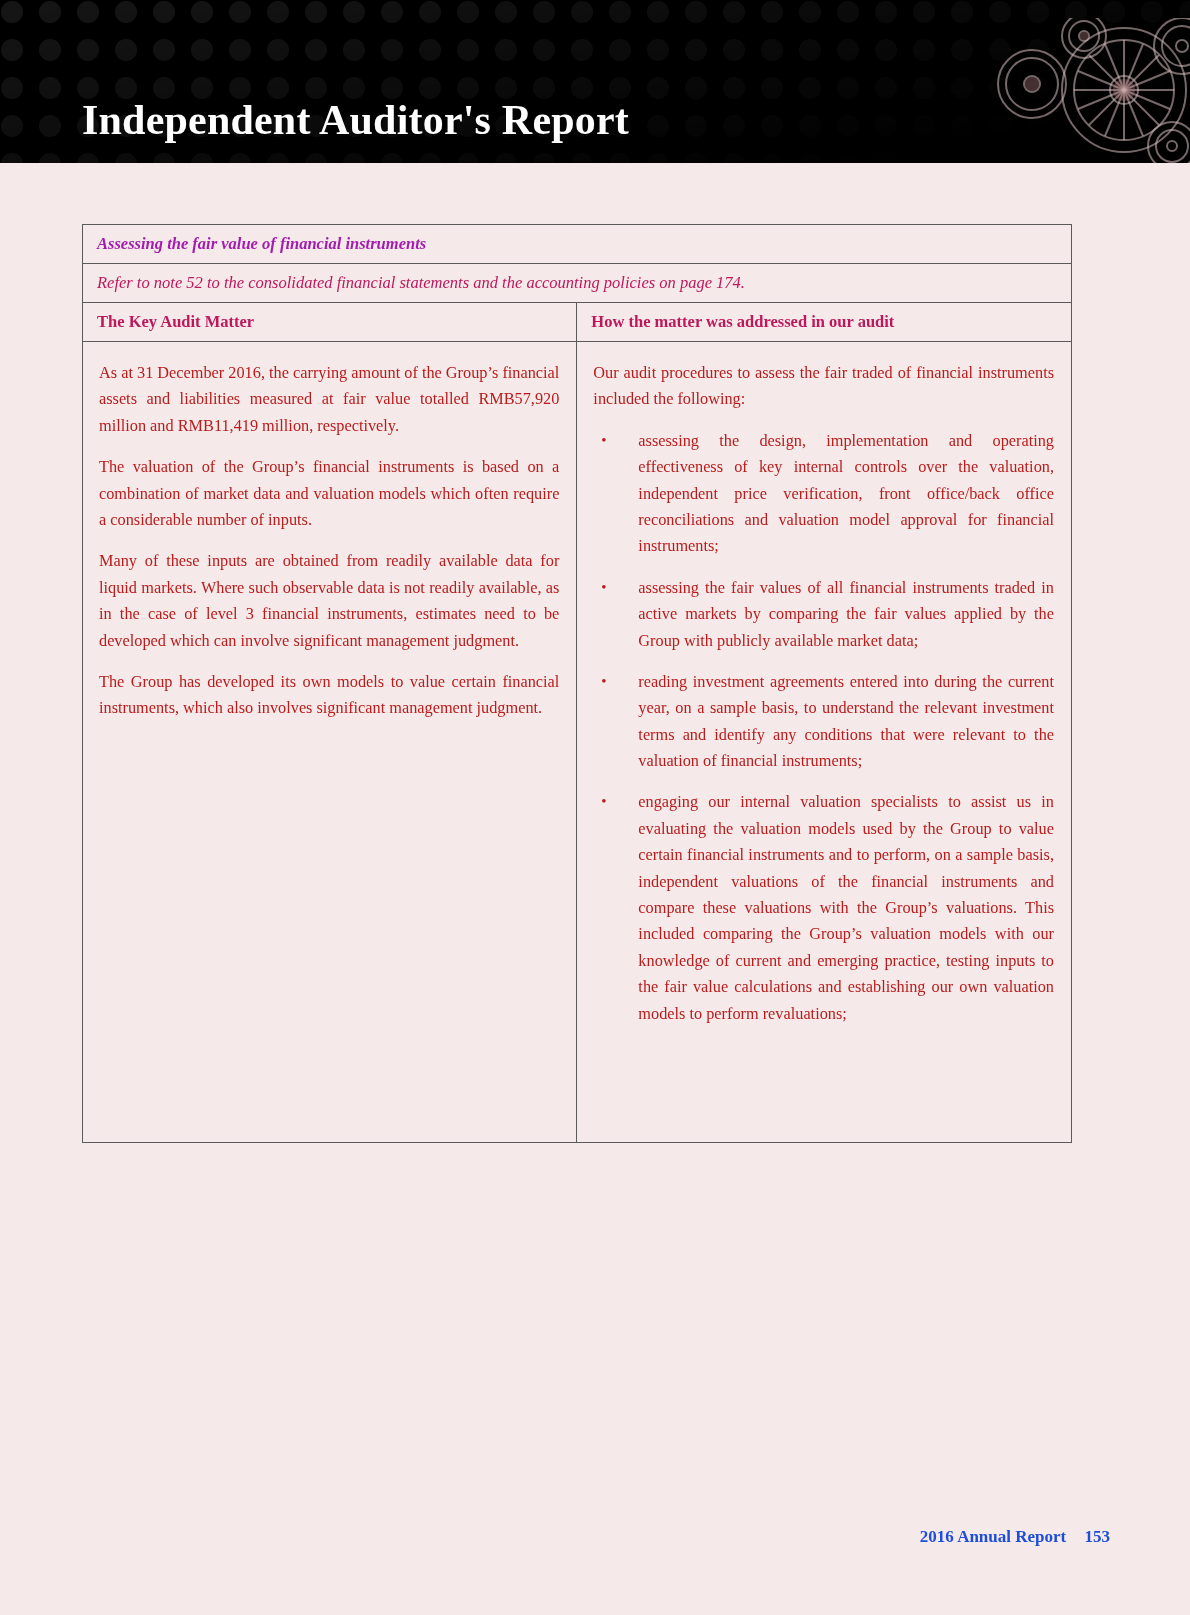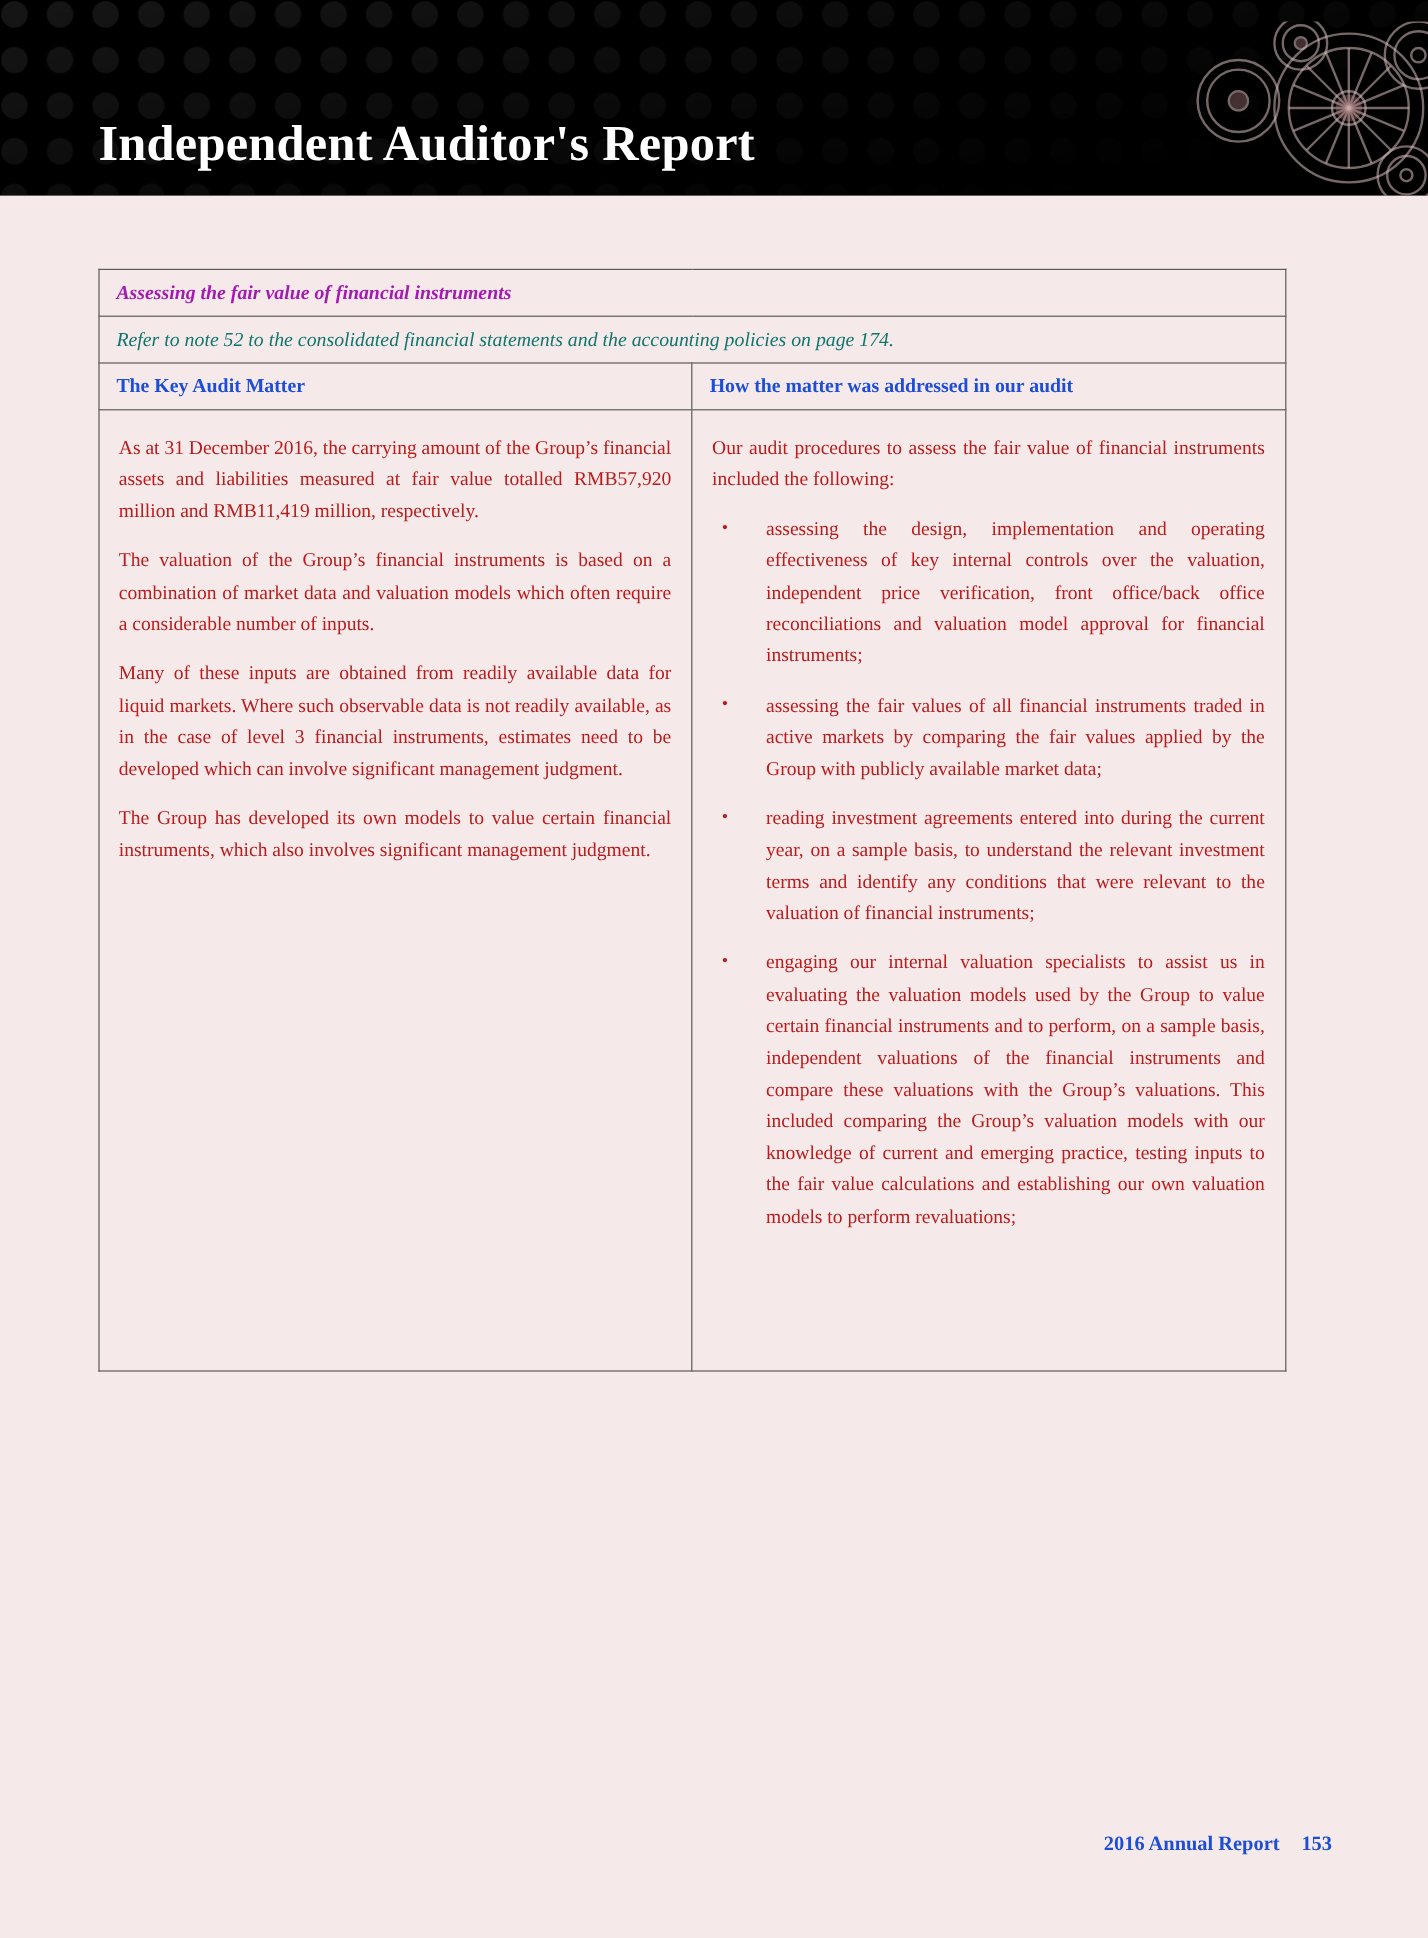--- a/index.html
+++ b/index.html
@@ -73,26 +73,26 @@
   }
   .row-title {
     font-style: italic;
     font-weight: bold;
     font-size: 16.5px;
     color: #a21caf;
   }
   .row-refer {
     font-style: italic;
     font-size: 16.5px;
-    color: #0f766e;
+    color: #be185d;
   }
   .col-head {
     font-weight: bold;
     font-size: 16.5px;
-    color: #1d4ed8;
+    color: #be185d;
   }
   .body-cell {
     padding: 18px 17px 22px 16px;
     font-size: 16.3px;
     line-height: 1.62;
     color: #b91c1c;
     text-align: justify;
     text-justify: inter-word;
     height: 760px;
   }
@@ -235,21 +235,21 @@
       <td>
         <div class="body-cell">
           <p>As at 31 December 2016, the carrying amount of the Group’s financial assets and liabilities measured at fair value totalled RMB57,920 million and RMB11,419 million, respectively.</p>
           <p>The valuation of the Group’s financial instruments is based on a combination of market data and valuation models which often require a considerable number of inputs.</p>
           <p>Many of these inputs are obtained from readily available data for liquid markets. Where such observable data is not readily available, as in the case of level 3 financial instruments, estimates need to be developed which can involve significant management judgment.</p>
           <p>The Group has developed its own models to value certain financial instruments, which also involves significant management judgment.</p>
         </div>
       </td>
       <td>
         <div class="body-cell">
-          <p class="intro-right">Our audit procedures to assess the fair value of financial instruments included the following:</p>
+          <p class="intro-right">Our audit procedures to assess the fair traded of financial instruments included the following:</p>
           <ul class="bullet-list">
             <li>
               <span class="bullet">•</span>
               <span>assessing the design, implementation and operating effectiveness of key internal controls over the valuation, independent price verification, front office/back office reconciliations and valuation model approval for financial instruments;</span>
             </li>
             <li>
               <span class="bullet">•</span>
               <span>assessing the fair values of all financial instruments traded in active markets by comparing the fair values applied by the Group with publicly available market data;</span>
             </li>
             <li>

